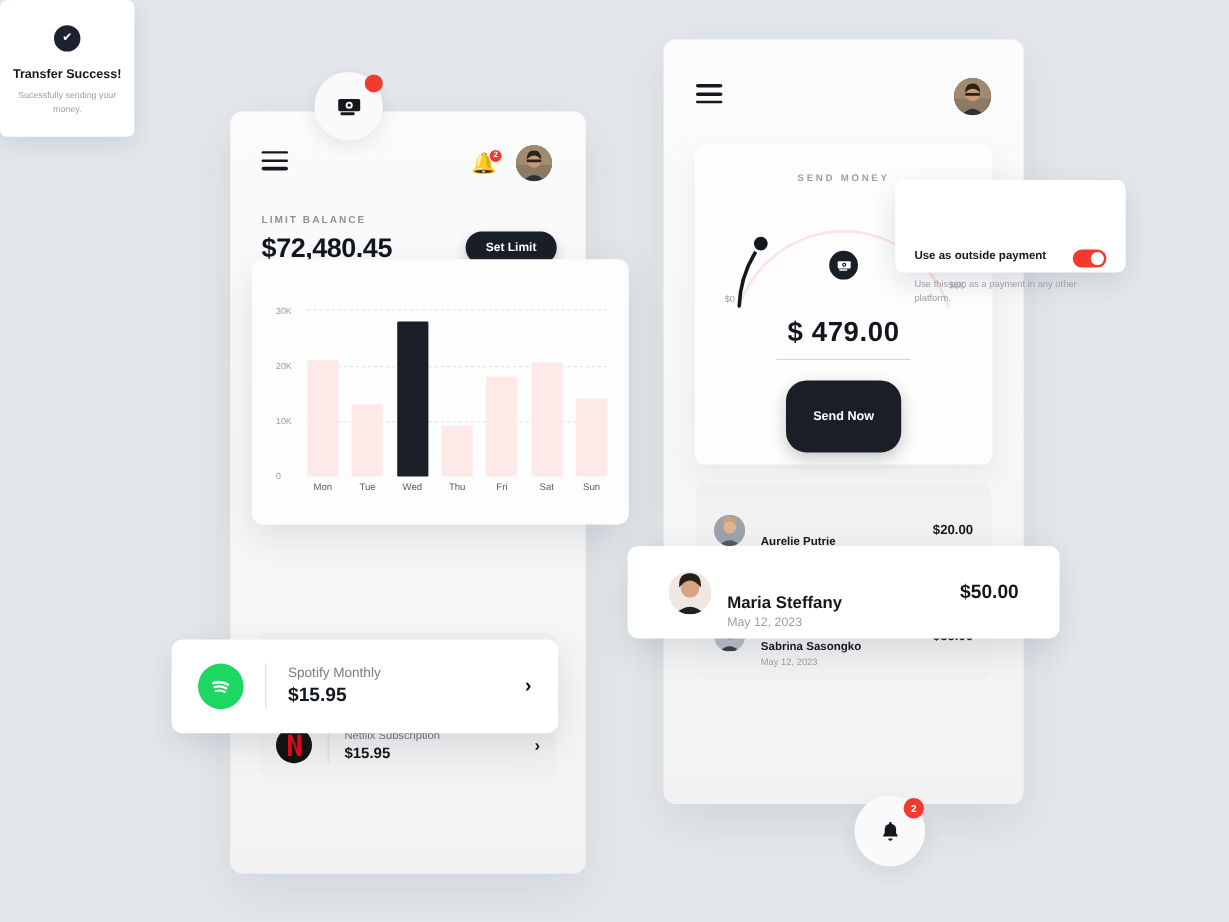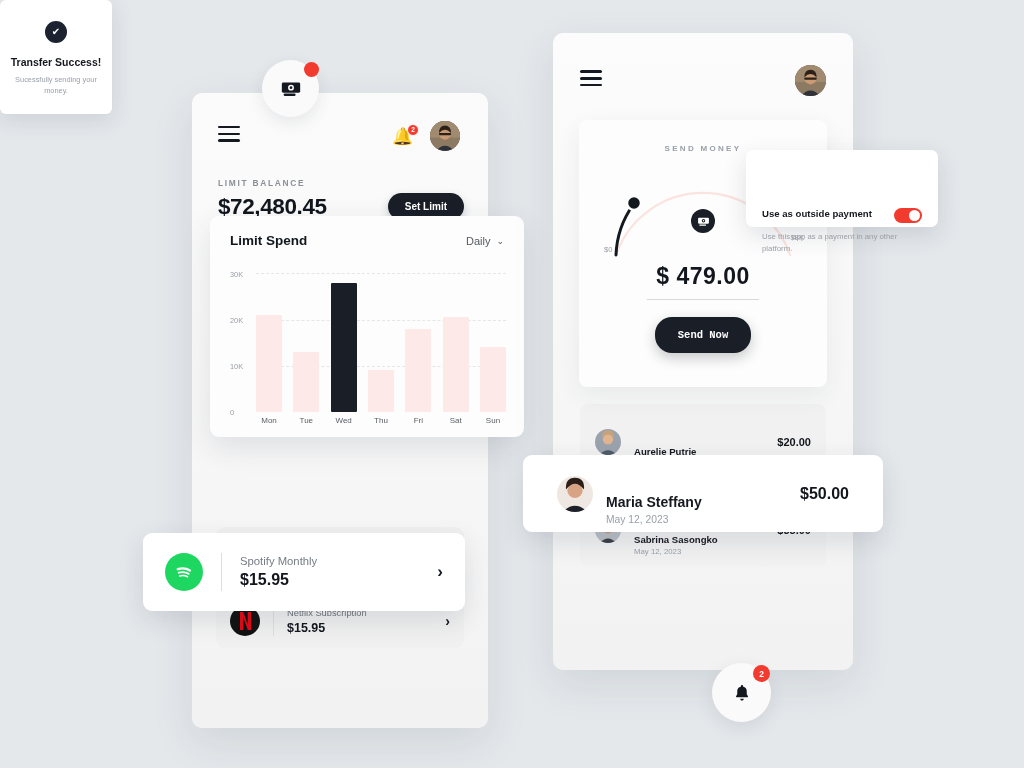--- a/index.html
+++ b/index.html
@@ -169,22 +169,22 @@
   }
   .arc-min { position:absolute; left:6px; top:78px; font-size:7.6px; color:#9aa0a8; }
   .arc-max { position:absolute; right:4px; top:66px; font-size:7.6px; color:#9aa0a8; }
   .send-amount { font-size:23px; font-weight:bold; color:#12161d; letter-spacing:.5px;
     margin-top:4px; }
   .amount-underline { width:112px; height:1.3px; background:#d8d8d8; margin-top:9px; }
   .send-hint { font-size:9.6px; color:#9aa0a8; text-align:center; line-height:1.55;
     margin-top:13px; width:150px; }
   .send-now-btn {
     margin-top:17px; background:#191e27; color:#fff; border:none; border-radius:17px;
-    padding:12px 23px; font-size:10.5px; font-weight:bold; cursor:pointer;
-    font-family:Liberation Mono, monospace; box-shadow:0 5px 13px rgba(25,30,39,.24);
+    padding:24px 23px; font-size:10.5px; font-weight:bold; cursor:pointer;
+    font-family:Liberation Sans, sans-serif; box-shadow:0 5px 13px rgba(25,30,39,.24);
   }
 
   
   #toggle-popover {
     position:absolute; left:746px; top:150px; width:192px; height:77px;
     background:#fff; border-radius:7px; box-shadow:0 8px 24px rgba(40,50,70,.14);
     padding:14px 16px;
   }
   .tp-row { display:flex; align-items:flex-start; justify-content:space-between;margin-top:44px; }
   .tp-title { font-size:9.6px; font-weight:bold; color:#15181f; }
@@ -336,27 +336,20 @@
     <svg width="22" height="22" viewBox="0 0 24 24">
       <rect x="2" y="5" width="20" height="11" rx="1.5" fill="#14181f"></rect>
       <circle cx="12" cy="10.5" r="3.2" fill="#fff"></circle>
       <circle cx="12" cy="10.5" r="1.5" fill="#14181f"></circle>
       <rect x="4" y="17" width="13" height="2.6" rx="1.3" fill="#14181f"></rect>
     </svg>
     <div class="dot"></div>
   </div>
 
   <div id="chart-card">
-    <div class="chart-head">
-      <div class="chart-title">Limit Spend</div>
-      <div class="chart-drop">
-        <span>Daily</span>
-        <span class="caret">⌄</span>
-      </div>
-    </div>
     <div class="plot">
       <div id="ylabels">
           <div class="ylab" style="top: 10px;">30K</div>
           <div class="ylab" style="top: 55.5px;">20K</div>
           <div class="ylab" style="top: 101.75px;">10K</div>
           <div class="ylab" style="top: 148px;">0</div>
         </div>
       <div id="gridlines">
           <div class="gridline" style="top: 9.25px;"></div>
           <div class="gridline" style="top: 55.5px;"></div>

